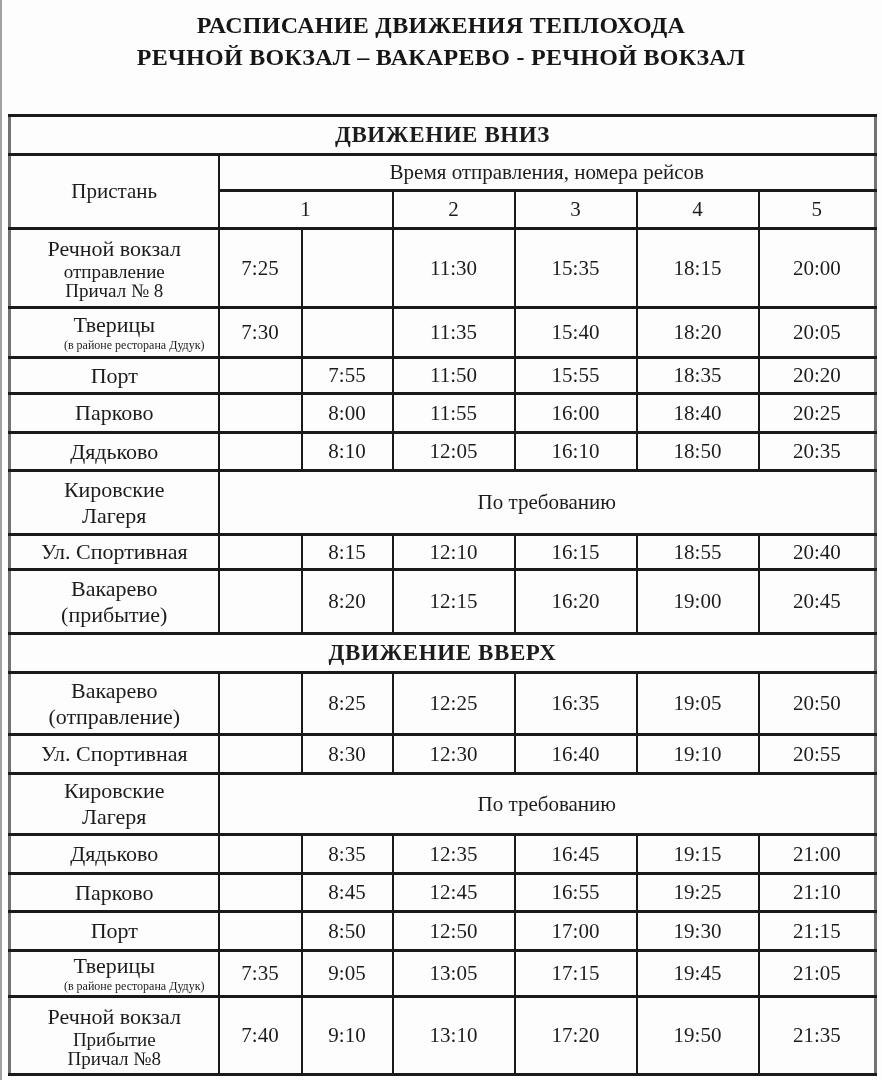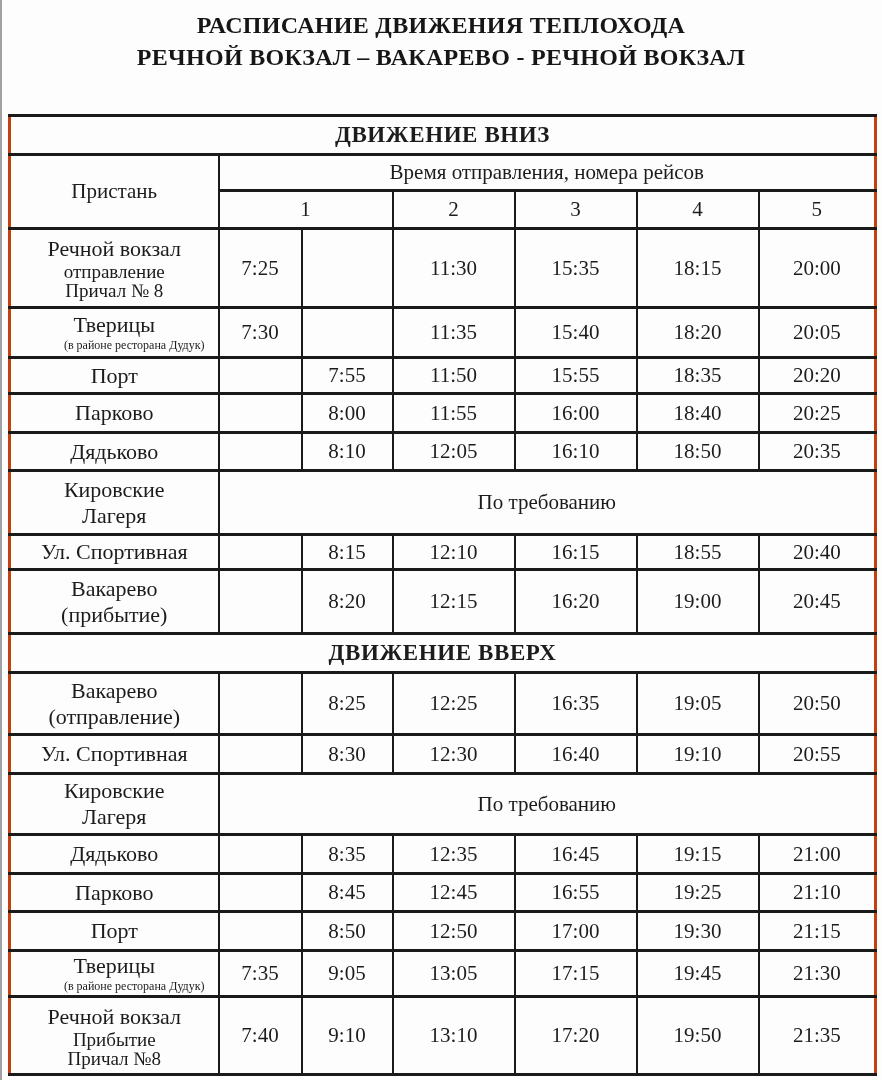--- a/index.html
+++ b/index.html
@@ -31,21 +31,21 @@
     line-height: 32px;
     letter-spacing: .3px;
     color: #161616;
   }
   table.tt {
     position: absolute;
     top: 114px; left: 8px;
     width: 866px;
     border-collapse: collapse;
     table-layout: fixed;
-    border: 3px solid #c2410c;
+    border: 3px solid #737373;
   }
   .tt td {
     border: 2px solid #1a1a1a;
     border-top-width: 3px;
     border-bottom-width: 3px;
     text-align: center;
     vertical-align: middle;
     padding: 0;
     overflow: hidden;
   }
@@ -267,21 +267,21 @@
     <tr style="height:46px">
       <td class="st">
         <div class="name">Тверицы</div>
         <div class="sub-sm">(в районе ресторана Дудук)</div>
       </td>
       <td class="tm">7:35</td>
       <td class="tm">9:05</td>
       <td class="tm">13:05</td>
       <td class="tm">17:15</td>
       <td class="tm">19:45</td>
-      <td class="tm">21:30</td>
+      <td class="tm">21:05</td>
     </tr>
 
     <tr style="height:78px">
       <td class="st">
         <div class="name">Речной вокзал</div>
         <div class="sub-md">Прибытие</div>
         <div class="sub-md">Причал №8</div>
       </td>
       <td class="tm">7:40</td>
       <td class="tm">9:10</td>

